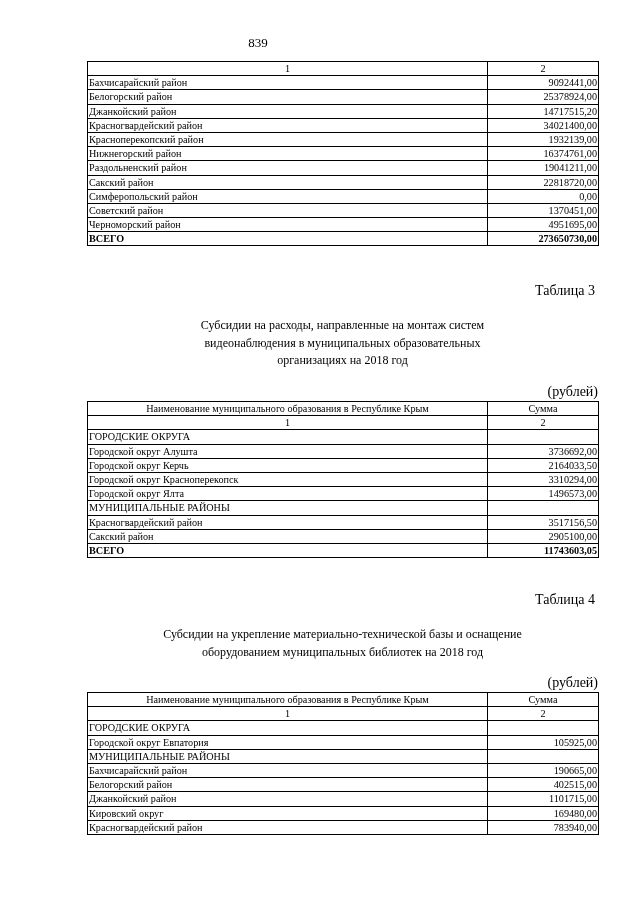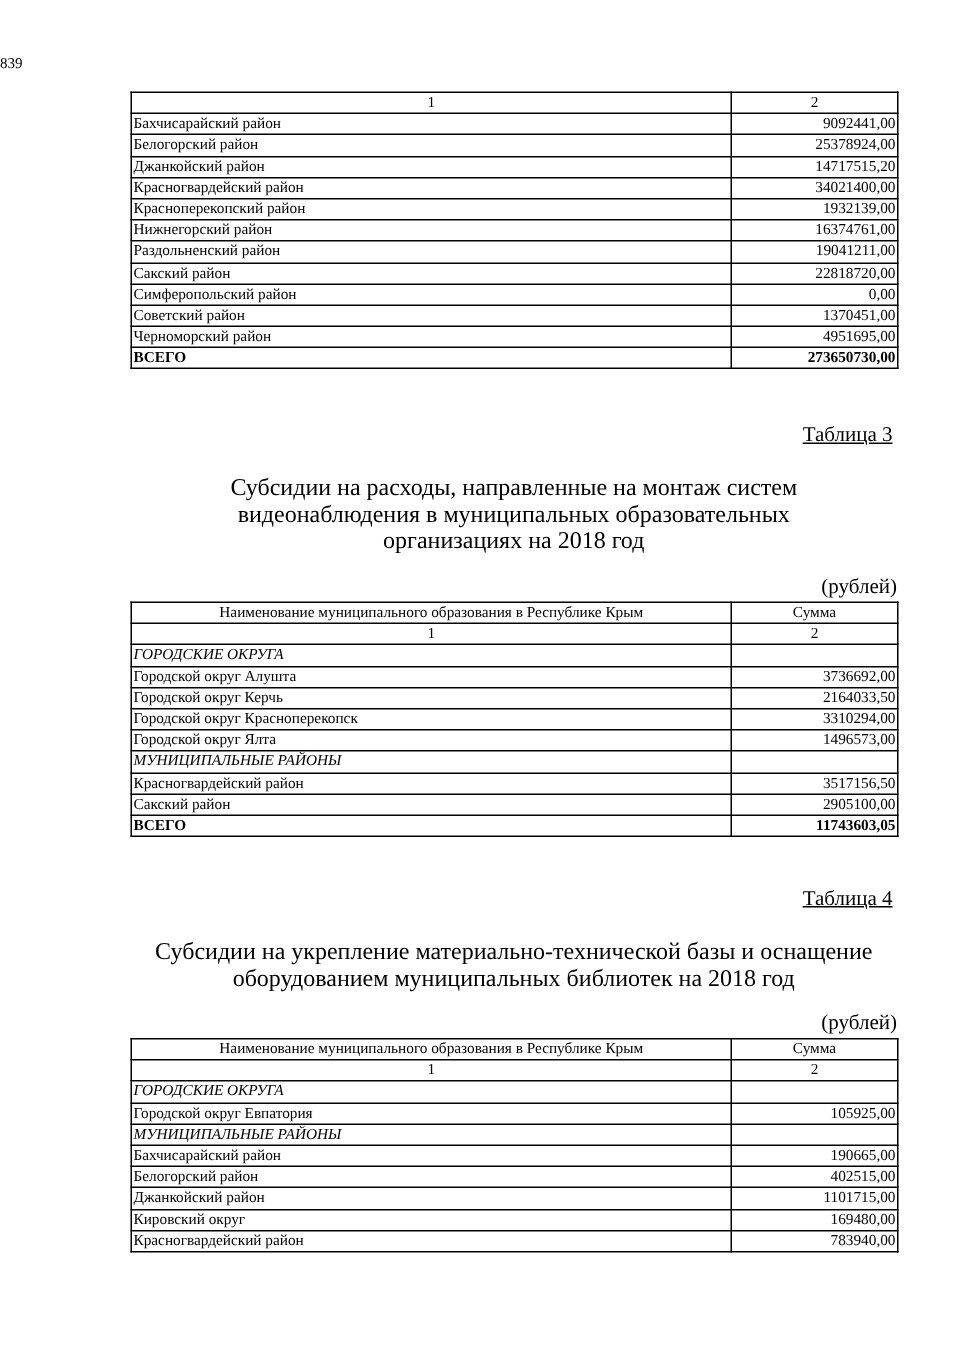--- a/index.html
+++ b/index.html
@@ -2,46 +2,46 @@
 <html><head>
 <meta charset="utf-8">
 <style>
   html, body { margin: 0; padding: 0; background: #ffffff; }
   body {
     width: 640px; height: 905px; position: relative; overflow: hidden;
     font-family: "Liberation Serif", "DejaVu Serif", serif; color: #000;
   }
   .page-number {
     position: absolute; top: 37px; left: 0; width: 516px;
-    text-align: left; font-size: 10px; line-height: 12px;
+    text-align: center; font-size: 13px; line-height: 12px;
   }
   table.data {
     position: absolute; left: 87px; width: 511px;
     border-collapse: collapse; table-layout: fixed;
     font-size: 10.2px; line-height: 13px;
   }
   table.data td {
     border: 1px solid #000; padding: 0 1px; height: 13.2px;
     white-space: nowrap; overflow: hidden; vertical-align: middle;
   }
   table.data col.c1 { width: 400px; }
   table.data col.c2 { width: 111px; }
   table.data td.num { text-align: right; }
   table.data td.center { text-align: center; }
   table.data tr.bold td { font-weight: bold; }
-  table.data tr.section td.name { text-transform: none; font-style: italic; }
+  table.data tr.section td.name { text-transform: none; }
   #table-1 { top: 61px; }
   #table-3 { top: 401px; }
   #table-4 { top: 692px; }
   .table-label {
-    position: absolute; right: 45px; font-size: 14px; line-height: 16px; text-decoration: underline;
+    position: absolute; right: 45px; font-size: 14px; line-height: 16px;
   }
   .table-title {
     position: absolute; left: 87px; width: 511px; text-align: center;
-    font-size: 16px; line-height: 17.5px;
+    font-size: 12px; line-height: 17.5px;
   }
   .units {
     position: absolute; right: 42px; font-size: 14px; line-height: 16px;
   }
   #label-3 { top: 283px; }
   #title-3 { top: 317px; }
   #units-3 { top: 384px; }
   #label-4 { top: 592px; text-align: center; }
   #title-4 { top: 626px; }
   #units-4 { top: 675px; }

